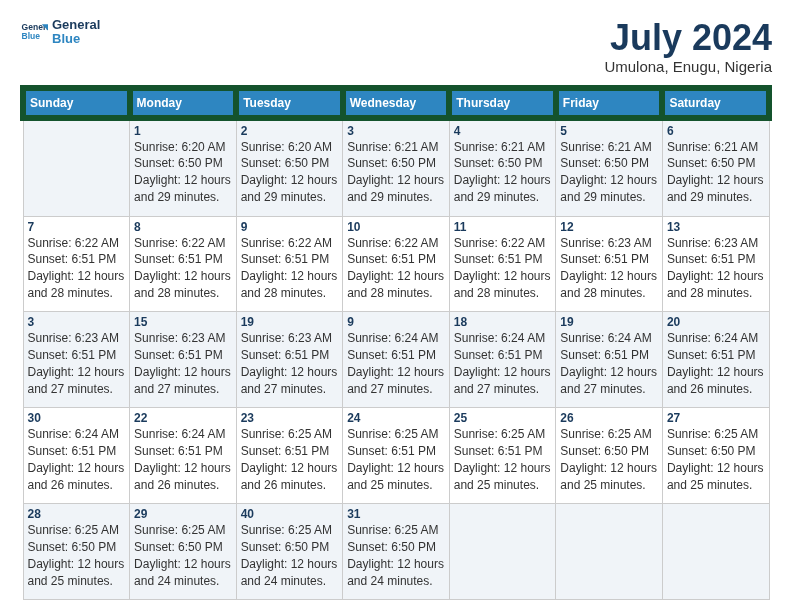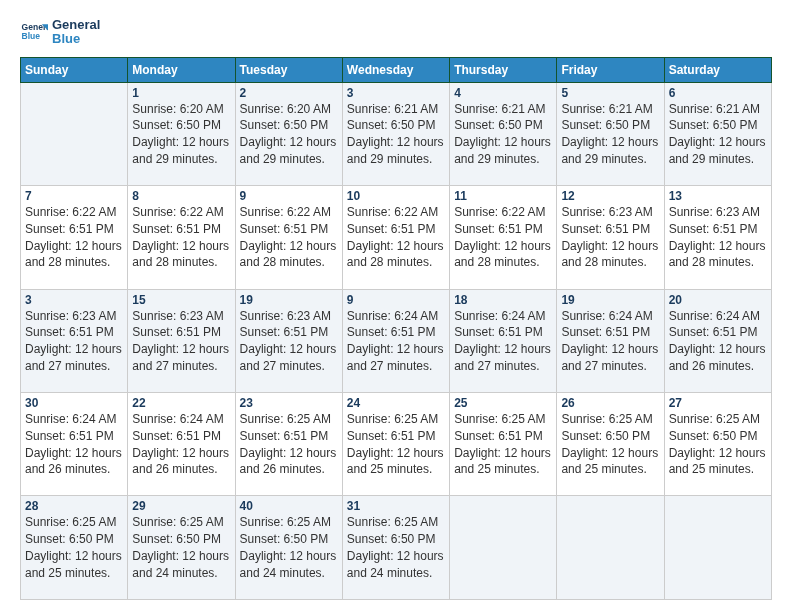--- a/index.html
+++ b/index.html
@@ -52,21 +52,21 @@
       flex: 1;
       font-size: 10px;
     }
     .calendar thead th {
       background: #2e86c1;
       color: #fff;
       font-size: 12px;
       font-weight: bold;
       padding: 5px 4px;
       text-align: left;
-      border: 1px solid #14532d;
+      border: 6px solid #14532d;
     }
     .calendar tbody td {
       border: 1px solid #ccc;
       vertical-align: top;
       padding: 3px 4px;
       font-size: 9.5px;
       color: #222;
       width: calc(100% / 7);
       height: 82px;
     }
@@ -99,20 +99,24 @@
         <rect x="0" y="0" width="36" height="36" fill="white"></rect>
         <text x="2" y="15" font-size="11" font-weight="bold" fill="#1a3a5c" font-family="Arial">General</text>
         <text x="2" y="27" font-size="11" font-weight="bold" fill="#2e86c1" font-family="Arial">Blue</text>
         <polygon points="28,8 36,8 36,16" fill="#2e86c1"></polygon>
       </svg>
       <div>
         <div style="font-size:13px;font-weight:bold;color:#1a3a5c;line-height:1.1;">General</div>
         <div style="font-size:13px;font-weight:bold;color:#2e86c1;line-height:1.1;">Blue</div>
       </div>
     </div>
+    <div class="title-block">
+      <div class="main-title">July 2024</div>
+      <div class="subtitle">Umulona, Enugu, Nigeria</div>
+    </div>
   </div>
 
   <table class="calendar">
     <thead>
       <tr>
       <th>Sunday</th>
           <th>Monday</th>
           <th>Tuesday</th>
           <th>Wednesday</th>
           <th>Thursday</th>

